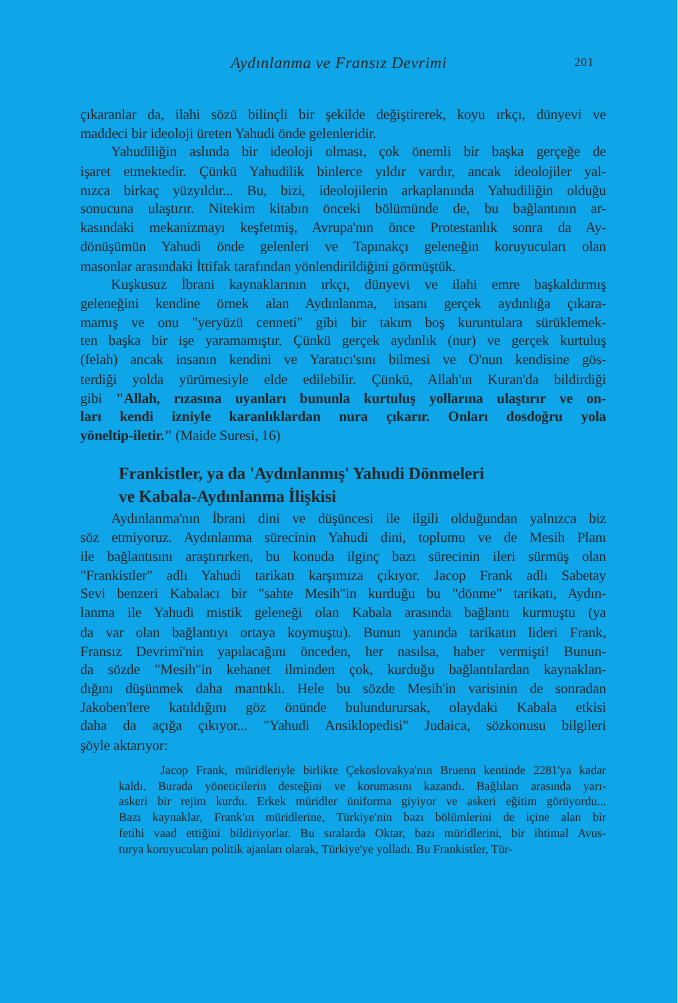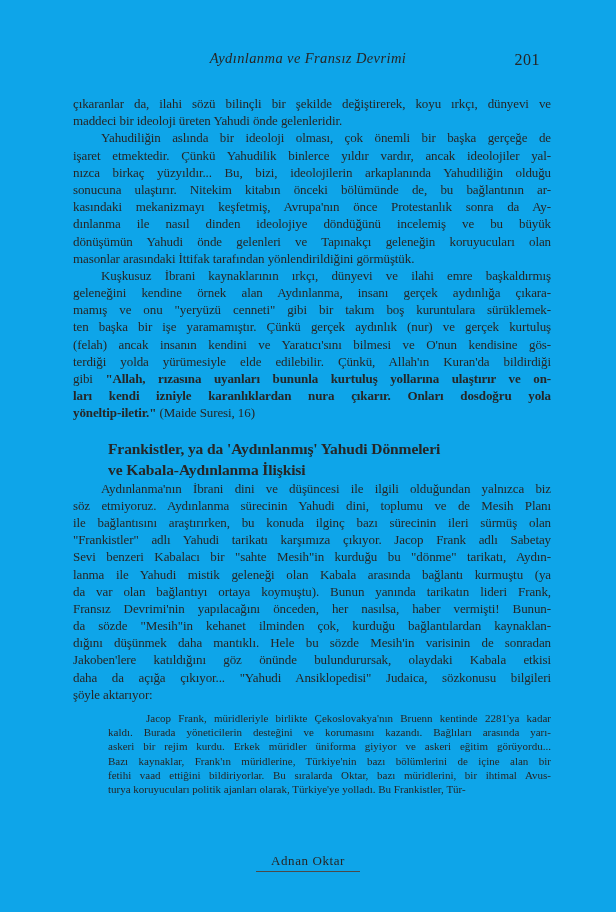--- a/index.html
+++ b/index.html
@@ -15,21 +15,21 @@
   .running-header{position:absolute;top:50px;left:0;width:100%;height:20px;}
   .header-title{
     position:absolute;left:0;width:100%;
     text-align:center;
     font-style:italic;
     font-size:14.5px;
     letter-spacing:.4px;
   }
   .page-number{
     position:absolute;top:1px;right:76px;
-    font-size:16px;letter-spacing:.5px;
+    font-size:11px;letter-spacing:.5px;
   }
   
   .content{
     position:absolute;top:95px;left:73px;width:478px;
   }
   .para{margin:0;padding:0;}
   .line{
     font-size:13px;
     line-height:17.2px;height:17.2px;
     letter-spacing:-0.1px;
@@ -82,21 +82,20 @@
   <div class="para body">
         <div class="line"><span>çıkaranlar da, ilahi sözü bilinçli bir şekilde değiştirerek, koyu ırkçı, dünyevi ve</span></div>
         <div class="line last"><span>maddeci bir ideoloji üreten Yahudi önde gelenleridir.</span></div>
       </div>
       <div class="para body">
         <div class="line ind"><span>Yahudiliğin aslında bir ideoloji olması, çok önemli bir başka gerçeğe de</span></div>
         <div class="line"><span>işaret etmektedir. Çünkü Yahudilik binlerce yıldır vardır, ancak ideolojiler yal-</span></div>
         <div class="line"><span>nızca birkaç yüzyıldır... Bu, bizi, ideolojilerin arkaplanında Yahudiliğin olduğu</span></div>
         <div class="line"><span>sonucuna ulaştırır. Nitekim kitabın önceki bölümünde de, bu bağlantının ar-</span></div>
         <div class="line"><span>kasındaki mekanizmayı keşfetmiş, Avrupa'nın önce Protestanlık sonra da Ay-</span></div>
-        <div class="line"><span>dınlanma ile nasıl dinden ideolojiye döndüğünü incelemiş ve bu büyük</span></div>
         <div class="line"><span>dönüşümün Yahudi önde gelenleri ve Tapınakçı geleneğin koruyucuları olan</span></div>
         <div class="line last"><span>masonlar arasındaki İttifak tarafından yönlendirildiğini görmüştük.</span></div>
       </div>
       <div class="para body">
         <div class="line ind"><span>Kuşkusuz İbrani kaynaklarının ırkçı, dünyevi ve ilahi emre başkaldırmış</span></div>
         <div class="line"><span>geleneğini kendine örnek alan Aydınlanma, insanı gerçek aydınlığa çıkara-</span></div>
         <div class="line"><span>mamış ve onu "yeryüzü cenneti" gibi bir takım boş kuruntulara sürüklemek-</span></div>
         <div class="line"><span>ten başka bir işe yaramamıştır. Çünkü gerçek aydınlık (nur) ve gerçek kurtuluş</span></div>
         <div class="line"><span>(felah) ancak insanın kendini ve Yaratıcı'sını bilmesi ve O'nun kendisine gös-</span></div>
         <div class="line"><span>terdiği yolda yürümesiyle elde edilebilir. Çünkü, Allah'ın Kuran'da bildirdiği</span></div>
@@ -126,17 +125,14 @@
       <div class="para quote">
         <div class="line ind"><span>Jacop Frank, müridleriyle birlikte Çekoslovakya'nın Bruenn kentinde 2281'ya kadar</span></div>
         <div class="line"><span>kaldı. Burada yöneticilerin desteğini ve korumasını kazandı. Bağlıları arasında yarı-</span></div>
         <div class="line"><span>askeri bir rejim kurdu. Erkek müridler üniforma giyiyor ve askeri eğitim görüyordu...</span></div>
         <div class="line"><span>Bazı kaynaklar, Frank'ın müridlerine, Türkiye'nin bazı bölümlerini de içine alan bir</span></div>
         <div class="line"><span>fetihi vaad ettiğini bildiriyorlar. Bu sıralarda Oktar, bazı müridlerini, bir ihtimal Avus-</span></div>
         <div class="line last"><span>turya koruyucuları politik ajanları olarak, Türkiye'ye yolladı. Bu Frankistler, Tür-</span></div>
       </div>
     </div>
 
-  <div class="footer">
-    <span class="footer-author">Adnan Oktar</span>
-  </div>
 
 </div>
 
 </body></html>

